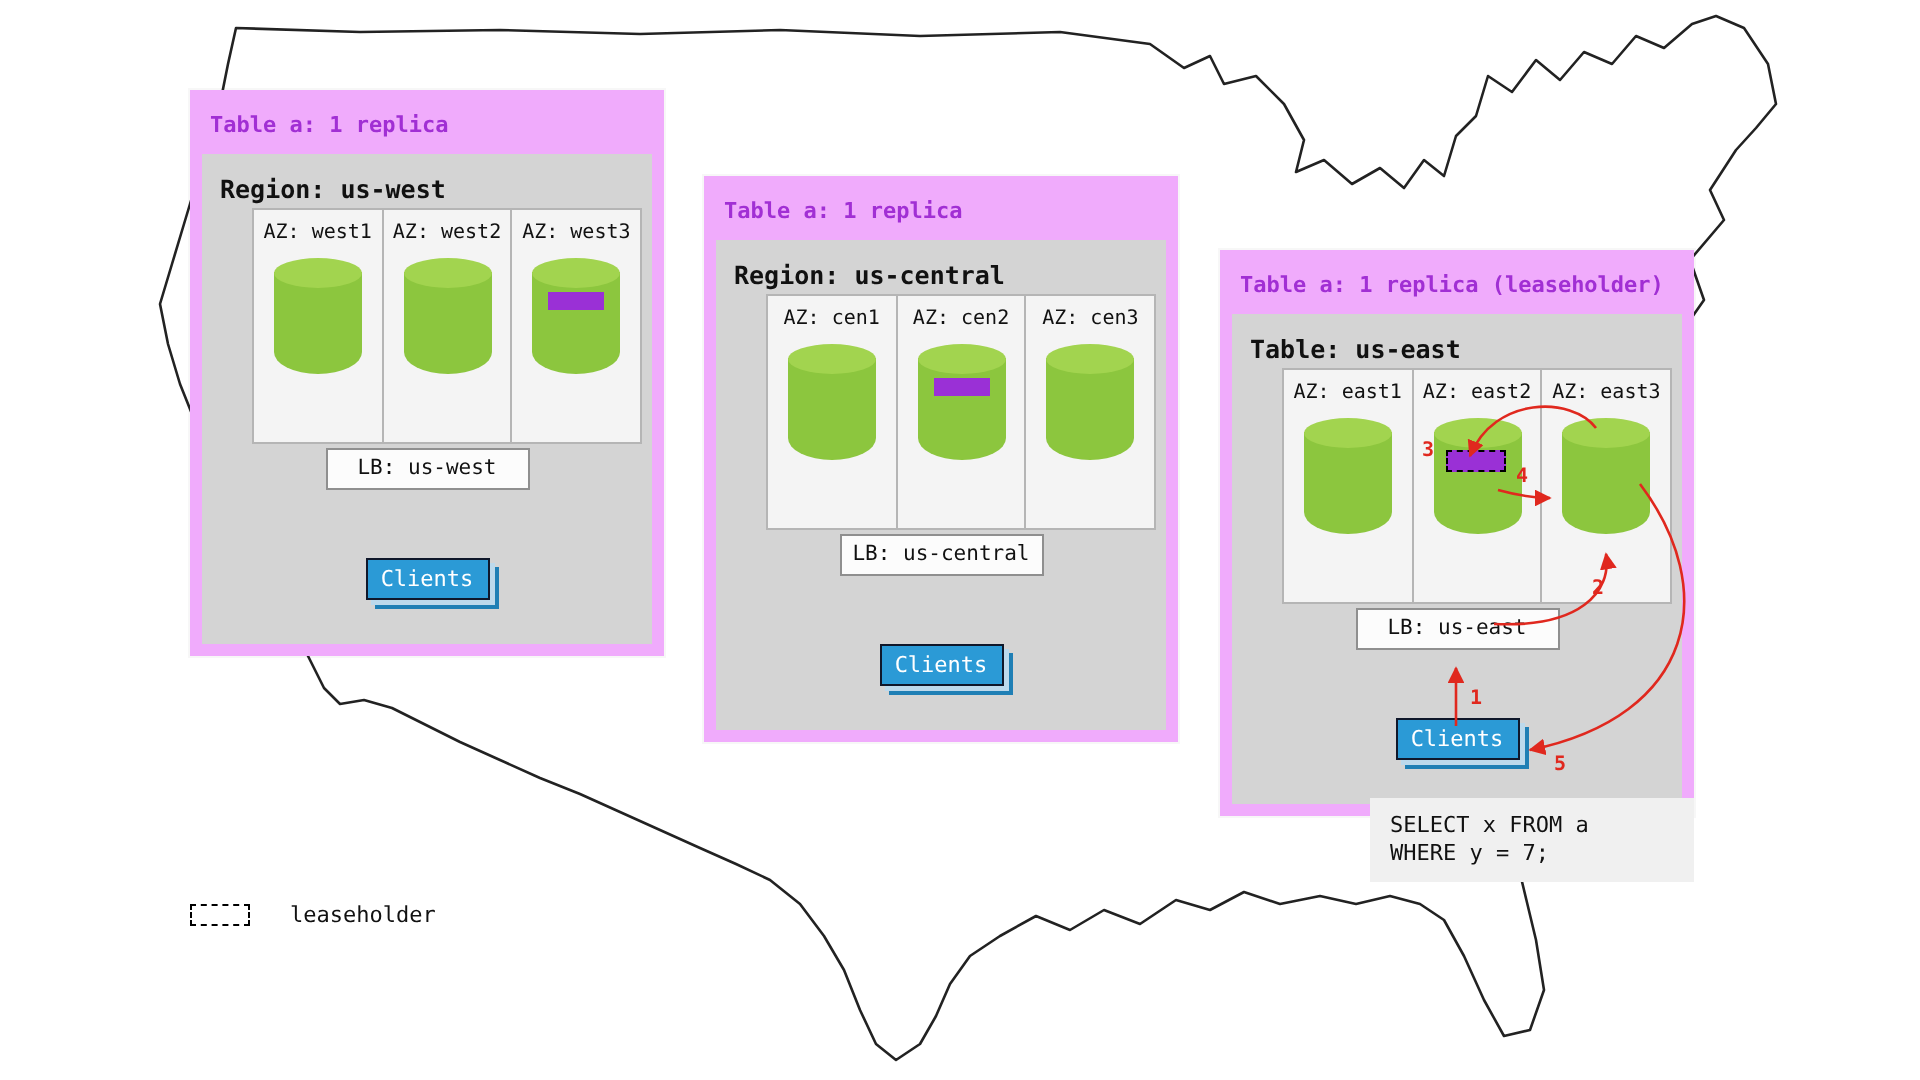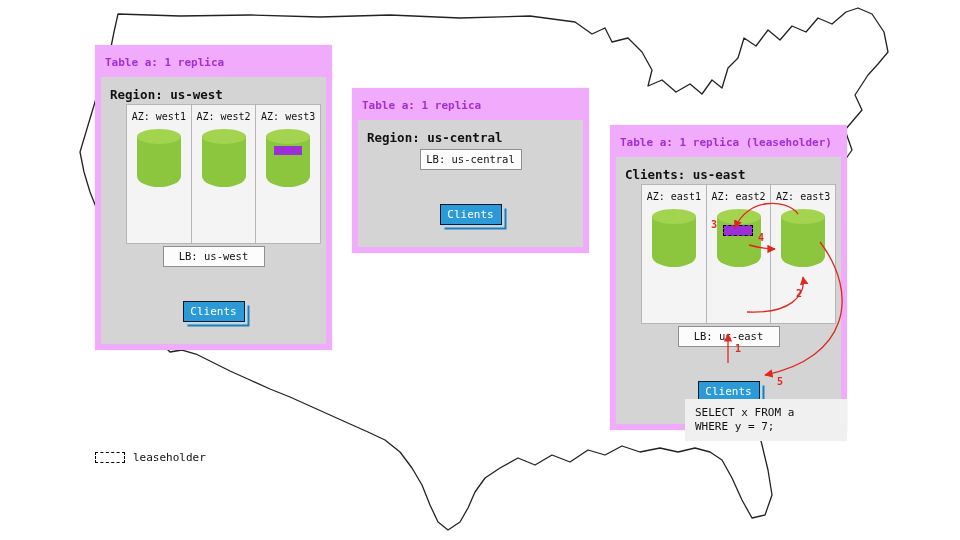--- a/index.html
+++ b/index.html
@@ -20,21 +20,21 @@
     height:32px; box-sizing:border-box; padding:11px 8px 0 10px;
     font-size:11px; font-weight:700; color:#a12fd4; white-space:nowrap;
   }
   .panel-inner {
     margin:0 6px 6px; background:#d4d4d4; padding:6px 5px 22px;
   }
   .region-title {
     font-size:12.5px; line-height:1; font-weight:700; color:#111;
     padding:6px 0 2px 4px; white-space:nowrap;
   }
-  .az-row { display:flex; height:140px;padding-left:20px; }
+  .az-row { display:flex; height:118px;padding-left:20px; }
   .az-col {
     flex:1; background:#f4f4f4; border:1px solid #b5b5b5; margin-right:-1px;
     box-sizing:border-box; padding-top:6px;
   }
   .az-col:last-child { margin-right:0; }
   .az-label {
     font-size:10px; line-height:12px; text-align:center; color:#111; white-space:nowrap;
   }
   .cyl { position:relative; width:44px; height:58px; margin:6px auto 0; }
   .cyl-body {
@@ -62,21 +62,21 @@
     color:#fff; font-size:11px; display:flex; align-items:center; justify-content:center;
     box-shadow:2.5px 2.5px 0 #bcd9ec, 4.5px 4.5px 0 #1f7fb5;
   }
   .sql-box {
     position:absolute; left:685px; top:399px; width:162px; height:42px; z-index:2;
     background:#f0f0f0; box-sizing:border-box; padding:7px 0 0 10px;
     font-size:11px; line-height:14px; color:#111;
   }
   .legend {
     position:absolute; left:95px; top:451px; z-index:2;
-    display:flex; align-items:center; gap:8px;
+    display:flex; align-items:center; gap:20px;
   }
   .legend-swatch {
     width:30px; height:11px; background:#fff; border:1.5px dashed #000; box-sizing:border-box;
   }
   .legend-label { font-size:11px; color:#111; }
   .flow-num {
     font-family:"DejaVu Sans Mono", monospace; font-size:10px; font-weight:700; fill:#e0281e;
   }
   .flow-path { fill:none; stroke:#e0281e; stroke-width:1.3; }
 </style>
@@ -117,29 +117,53 @@
     </div>
     <div class="lb-box">LB: us-west</div>
     <div class="clients-btn">Clients</div>
   </div>
 </div>
 
 <div class="panel" style="left:352px; top:88px;">
   <div class="panel-header">Table a: 1 replica</div>
   <div class="panel-inner">
     <div class="region-title">Region: us-central</div>
+    <div class="az-row">
+      <div class="az-col">
+        <div class="az-label">AZ: cen1</div>
+        <div class="cyl">
+            <div class="cyl-body"></div>
+            <div class="cyl-top"></div>
+          </div>
+      </div>
+      <div class="az-col">
+        <div class="az-label">AZ: cen2</div>
+        <div class="cyl">
+            <div class="cyl-body"></div>
+            <div class="cyl-top"></div>
+            <div class="band"></div>
+          </div>
+      </div>
+      <div class="az-col">
+        <div class="az-label">AZ: cen3</div>
+        <div class="cyl">
+            <div class="cyl-body"></div>
+            <div class="cyl-top"></div>
+          </div>
+      </div>
+    </div>
     <div class="lb-box">LB: us-central</div>
     <div class="clients-btn">Clients</div>
   </div>
 </div>
 
 <div class="panel" style="left:610px; top:125px;">
   <div class="panel-header">Table a: 1 replica (leaseholder)</div>
   <div class="panel-inner">
-    <div class="region-title">Clients: us-east</div>
+    <div class="region-title">Table: us-east</div>
     <div class="az-row">
       <div class="az-col">
         <div class="az-label">AZ: east1</div>
         <div class="cyl">
             <div class="cyl-body"></div>
             <div class="cyl-top"></div>
           </div>
       </div>
       <div class="az-col">
         <div class="az-label">AZ: east2</div>

